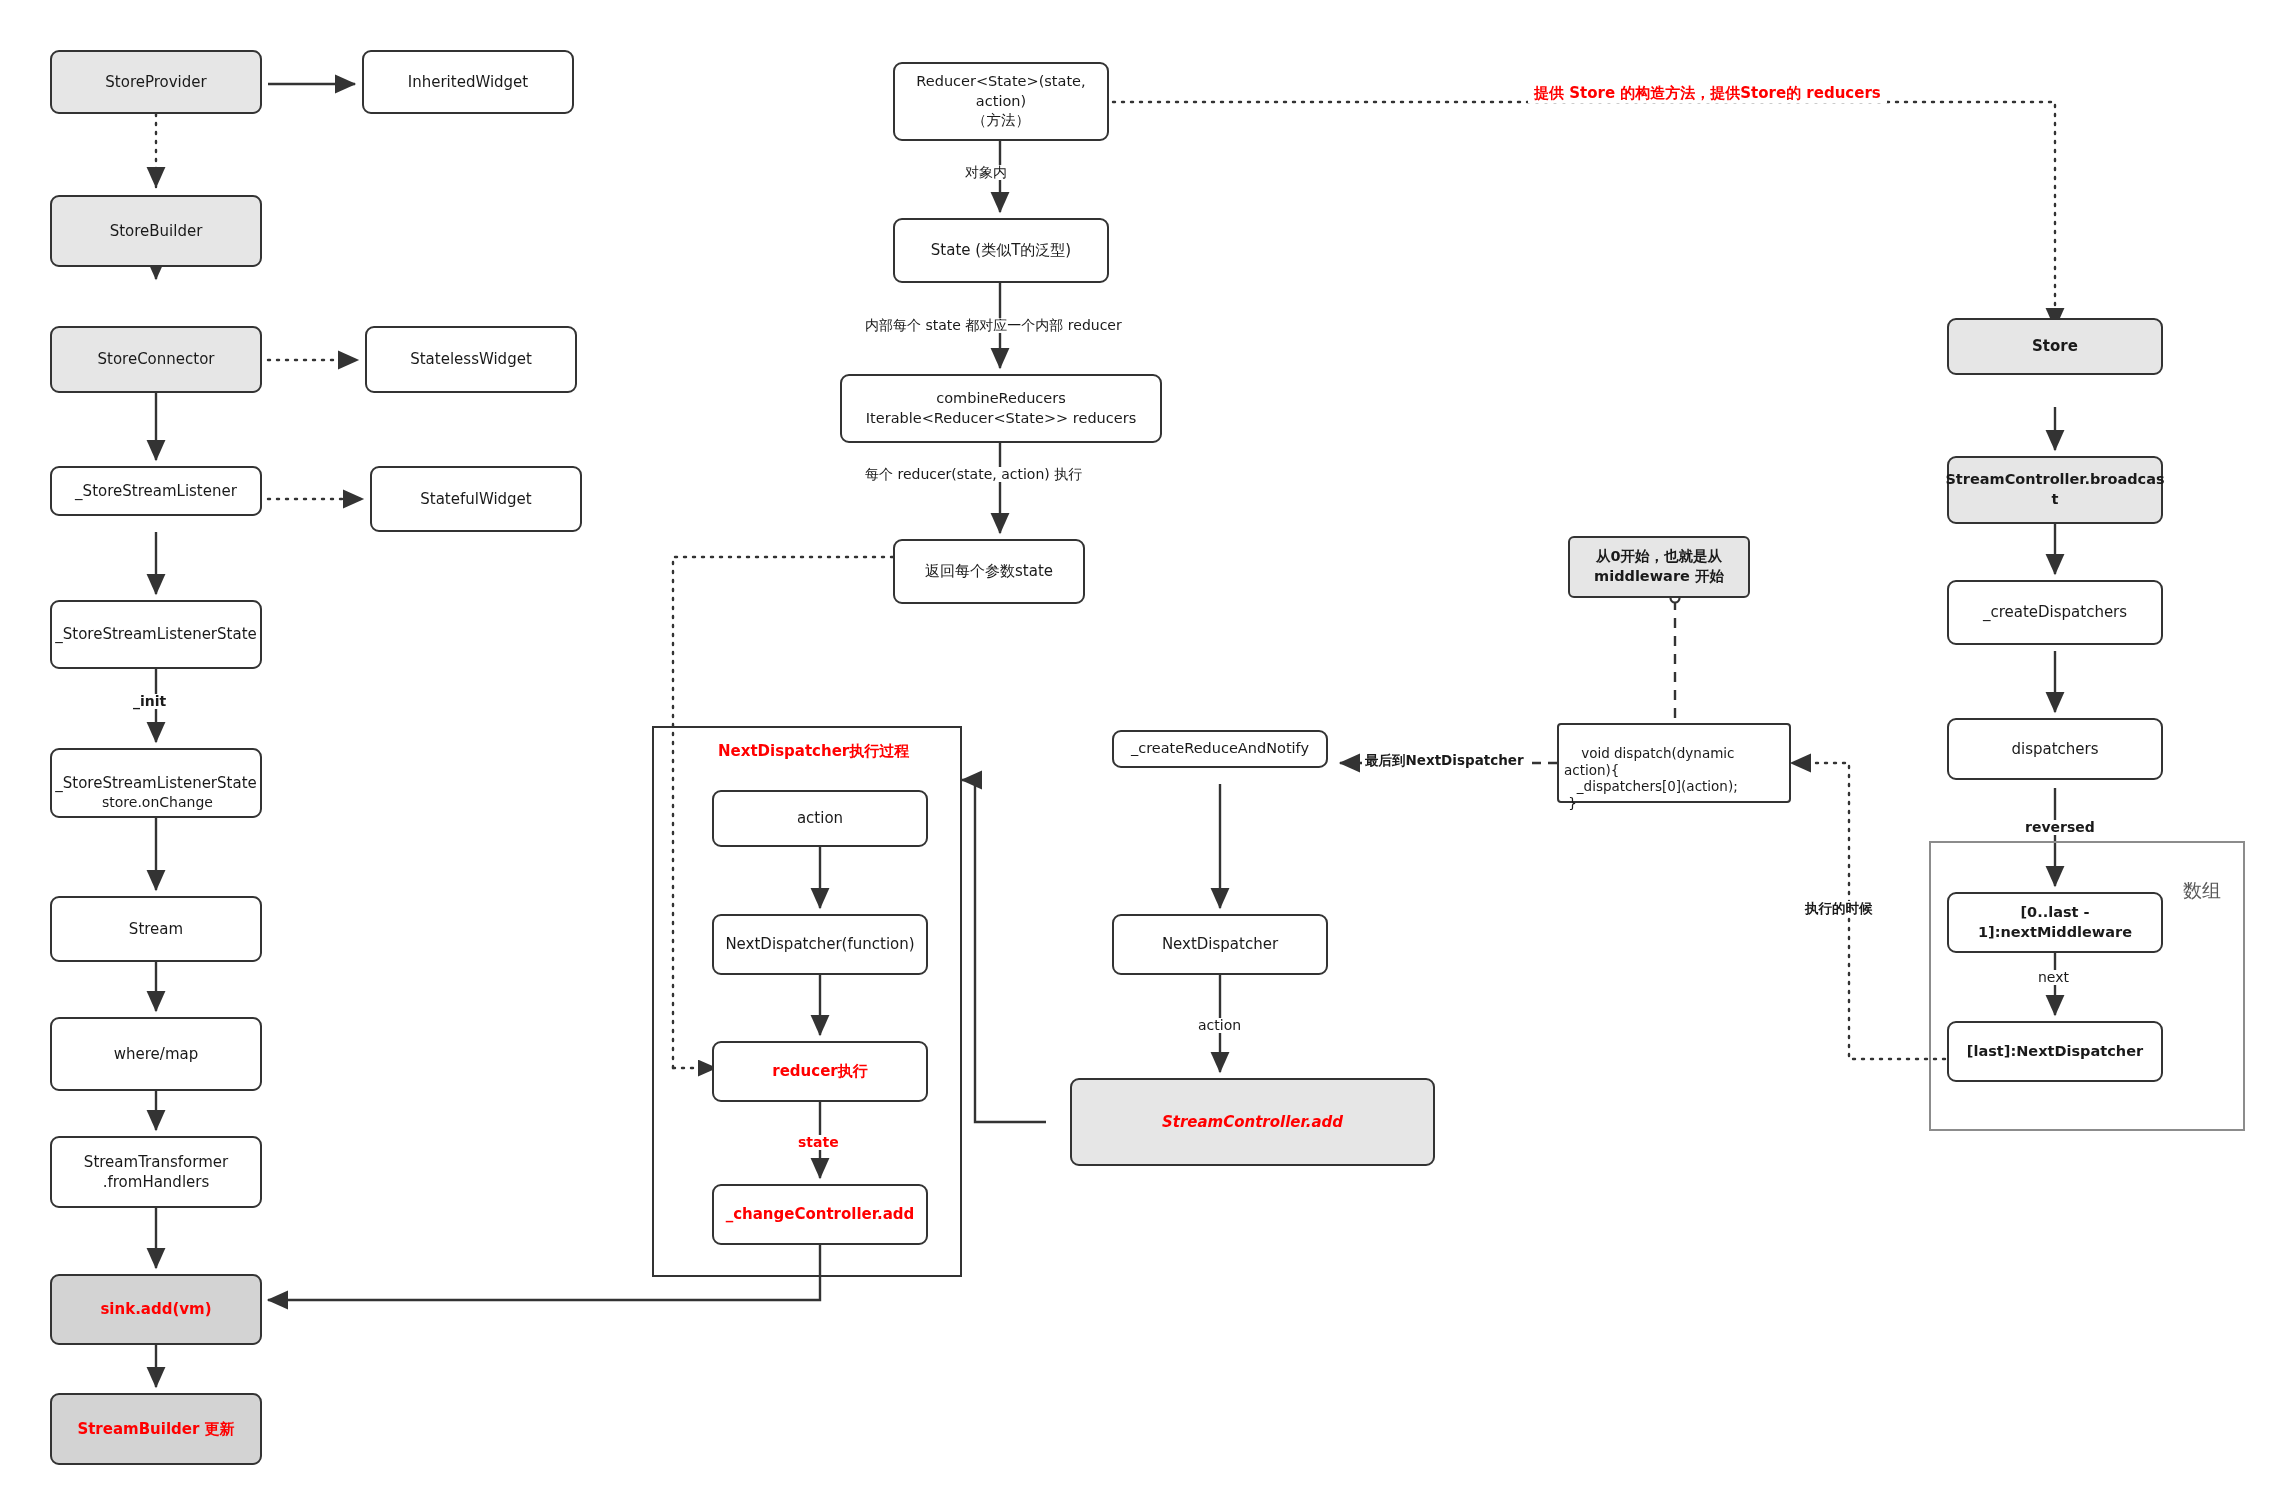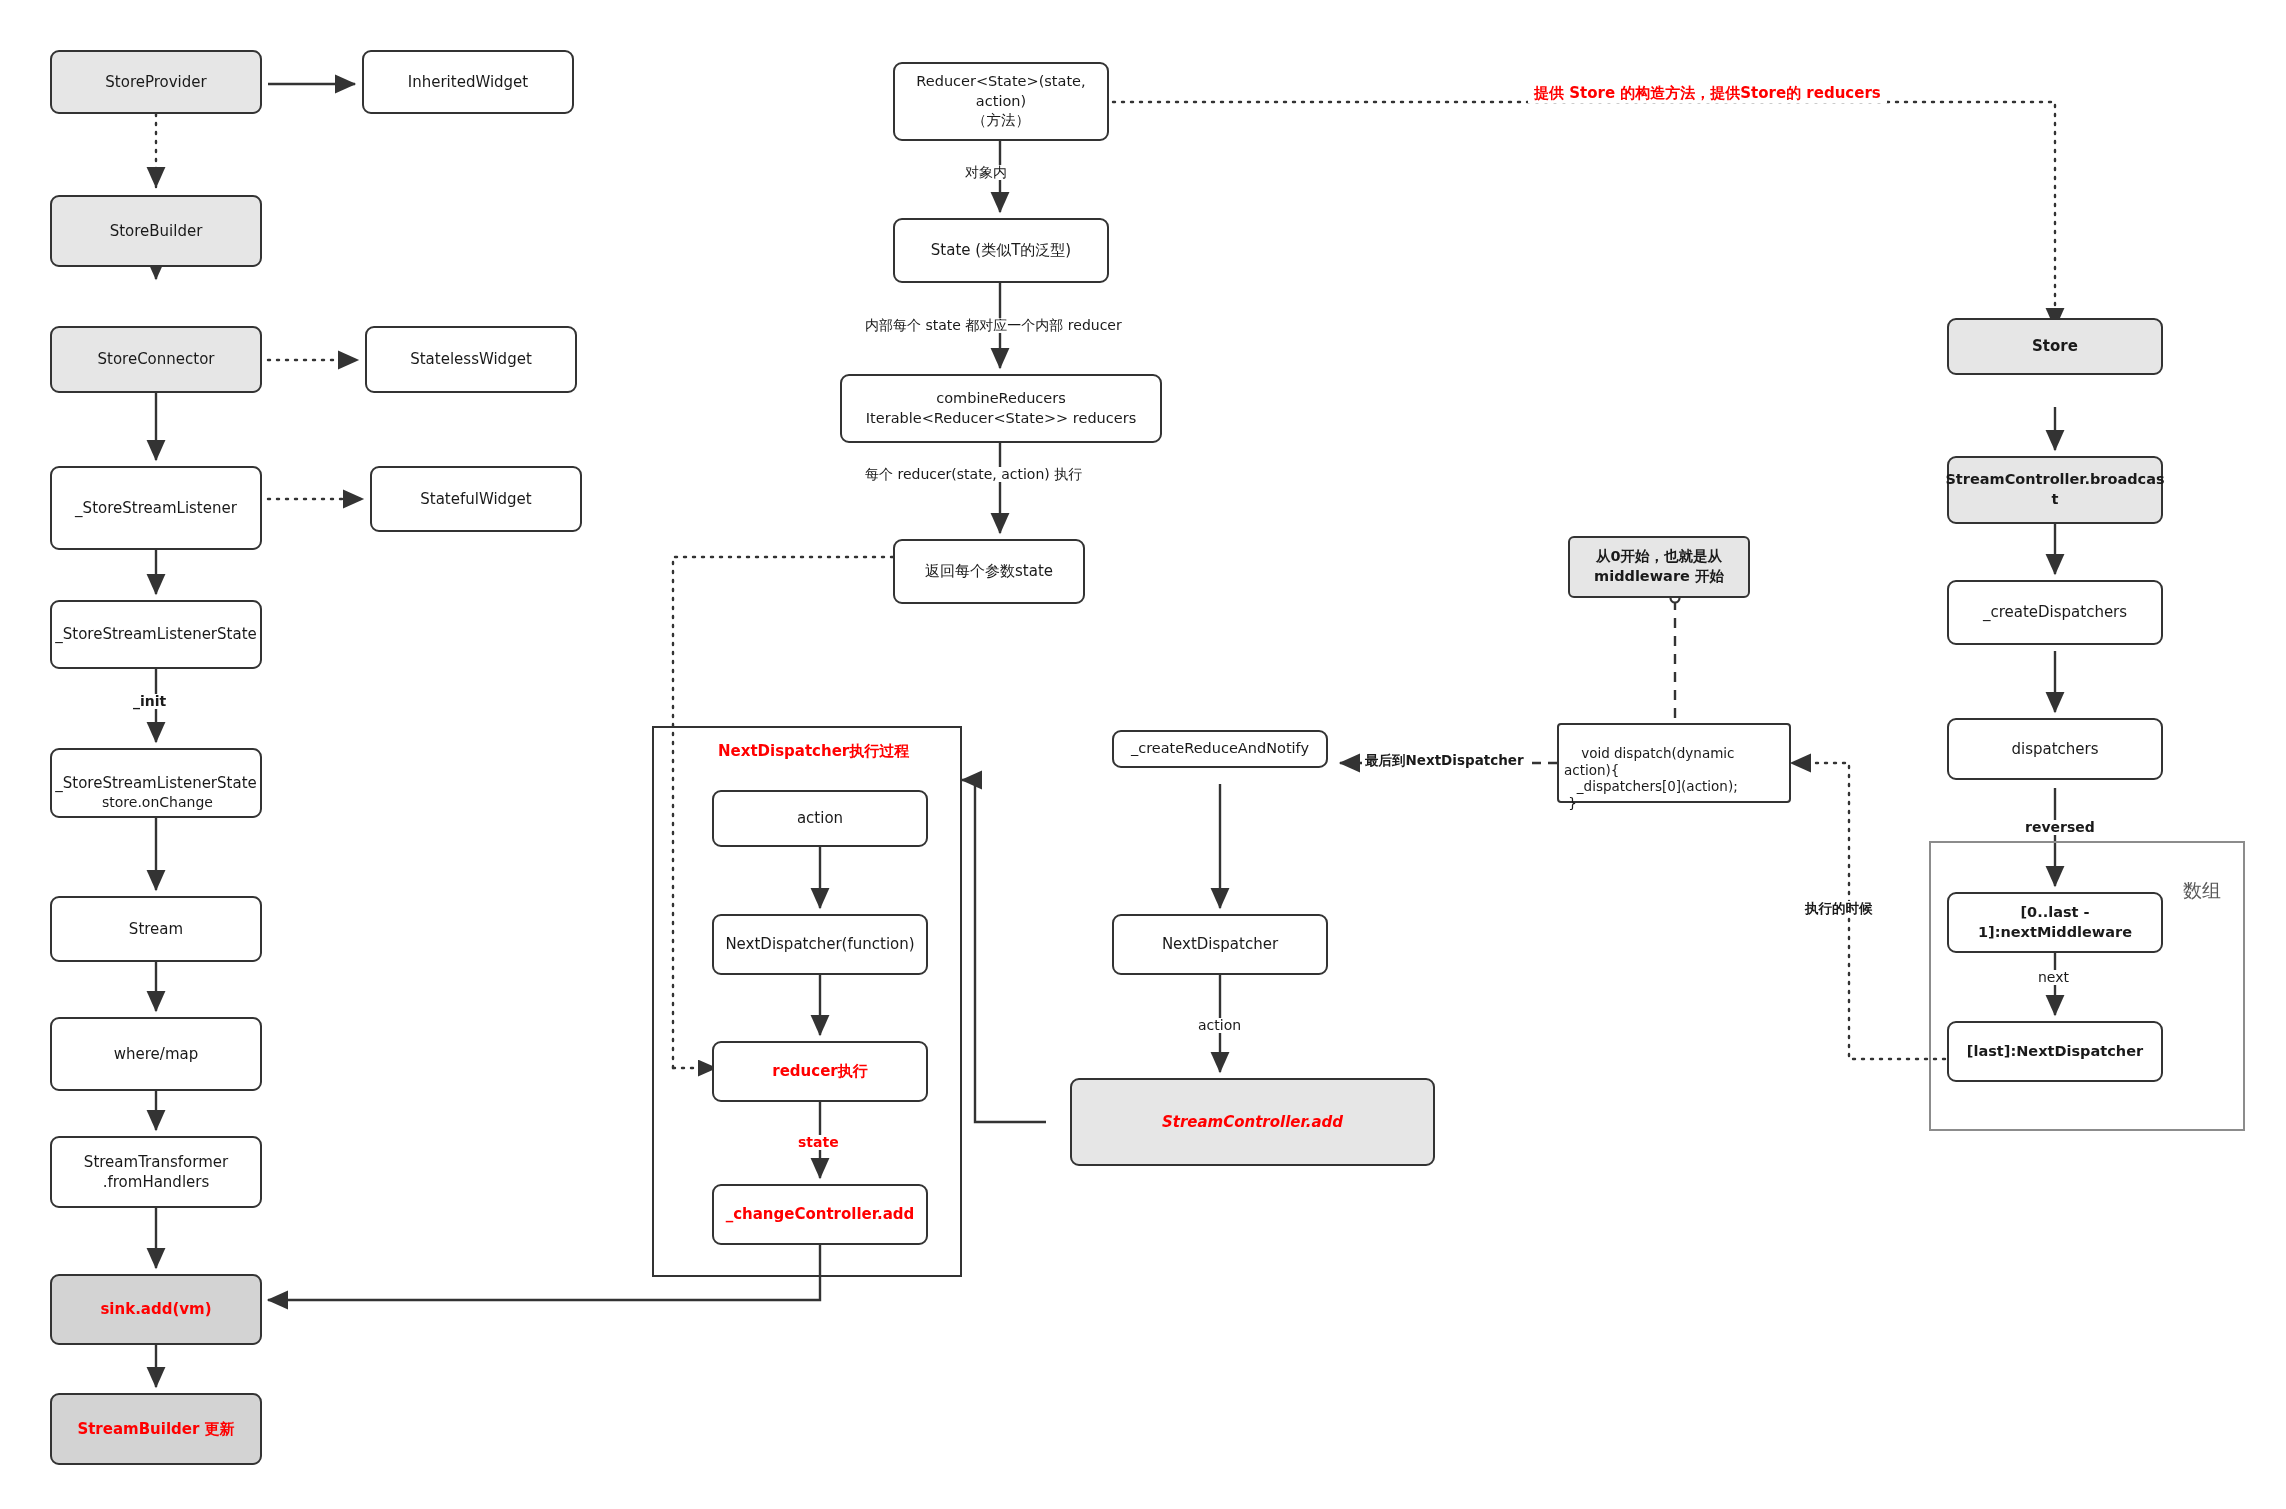--- a/index.html
+++ b/index.html
@@ -199,21 +199,21 @@
   </div>
 
   <div class="node grey" style="left:50px;top:326px;width:212px;height:67px;">
     <span>StoreConnector</span>
   </div>
 
   <div class="node" style="left:365px;top:326px;width:212px;height:67px;">
     <span>StatelessWidget</span>
   </div>
 
-  <div class="node" style="left:50px;top:466px;width:212px;height:84px;">
+  <div class="node" style="left:50px;top:466px;width:212px;height:50px;">
     <span>_StoreStreamListener</span>
   </div>
 
   <div class="node" style="left:370px;top:466px;width:212px;height:66px;">
     <span>StatefulWidget</span>
   </div>
 
   <div class="node" style="left:50px;top:600px;width:212px;height:69px;">
     <span>_StoreStreamListenerState</span>
   </div>

